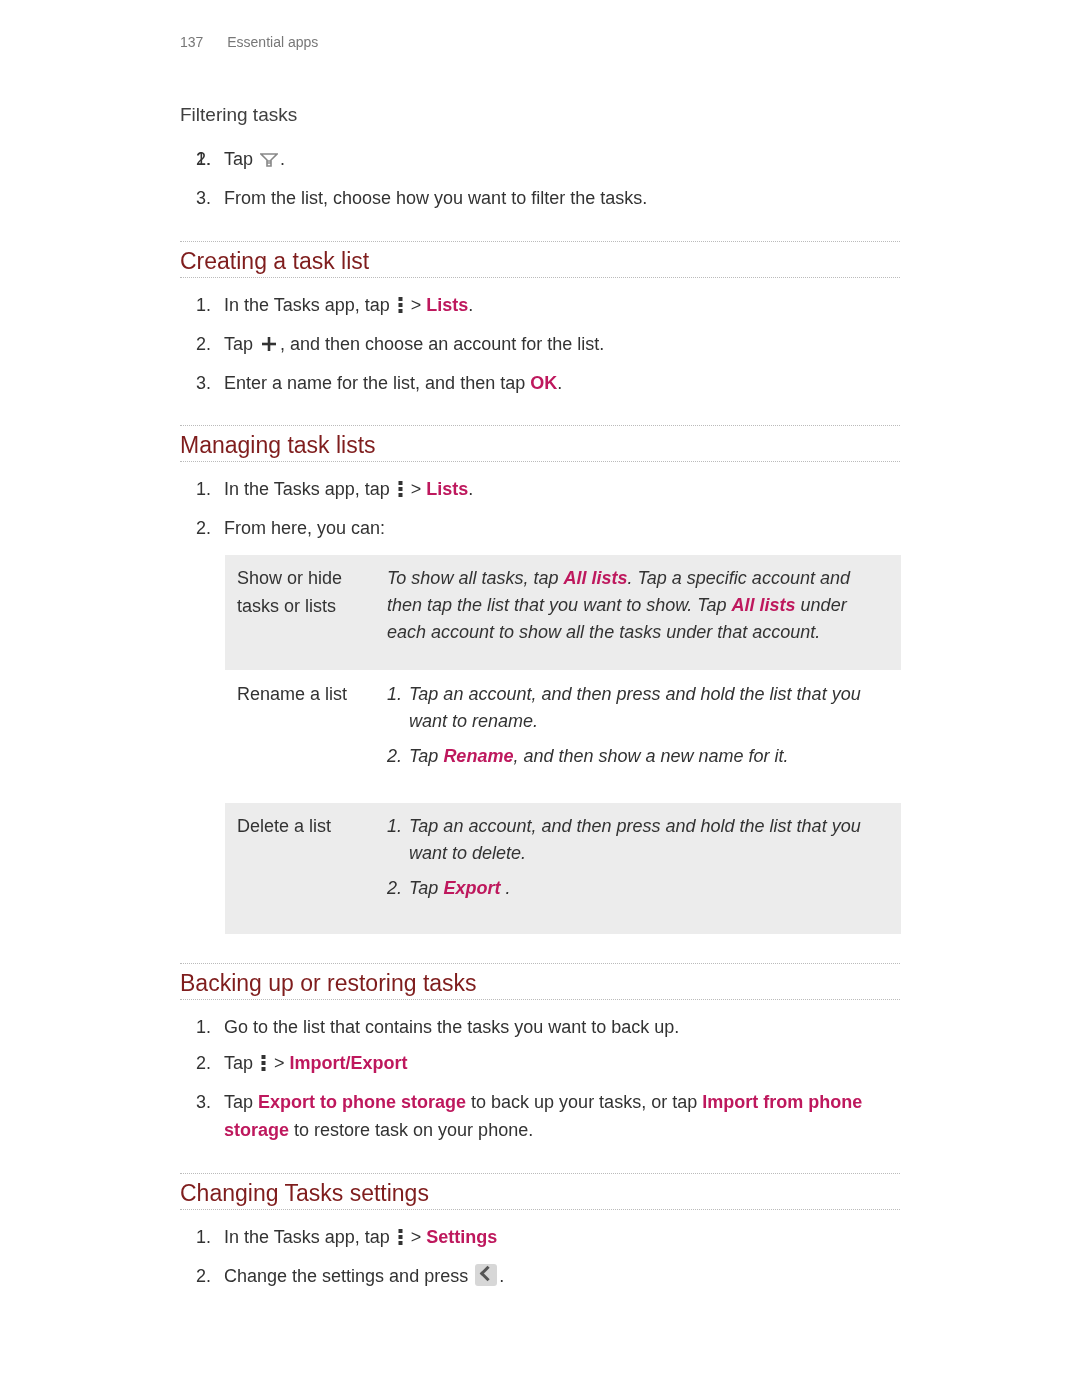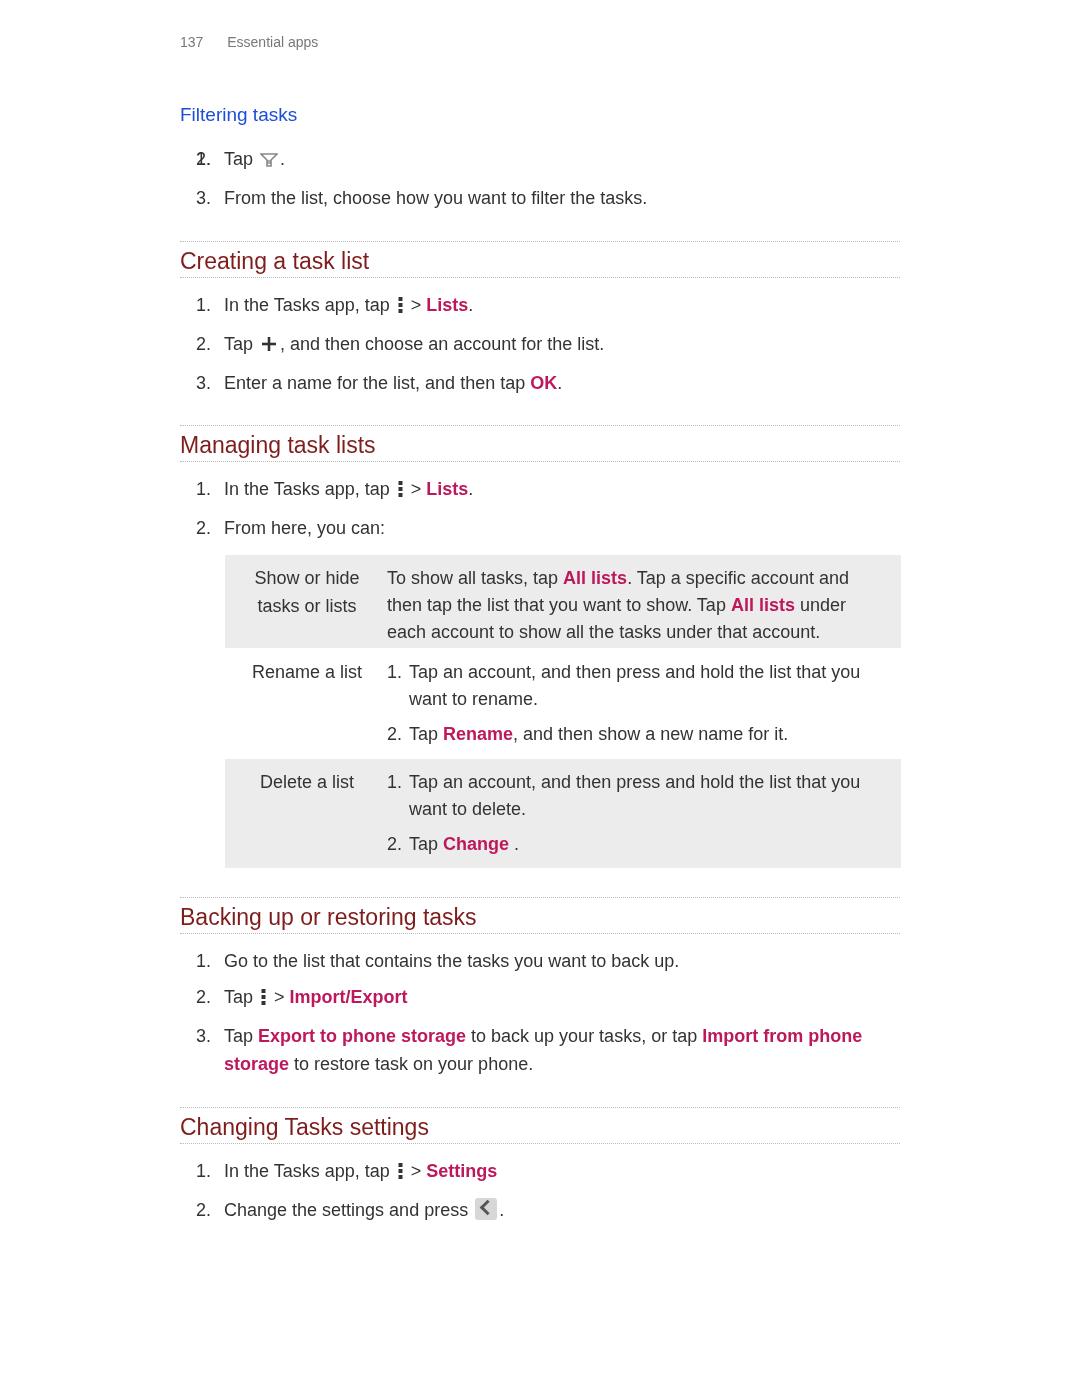--- a/index.html
+++ b/index.html
@@ -17,21 +17,21 @@
     position: relative;
   }
   .header-line {
     font-size: 14px;
     color: #777;
     margin-bottom: 54px;
   }
   .header-line .pgnum { margin-right: 20px; }
   .section-title-black {
     font-size: 19px;
-    color: #1d4ed8;
+    color: #404040;
     margin: 11px 0 20px 0;
   }
   .section-title-green {
     font-size: 23px;
     color: #7f1d1d;
     margin: 0;
     padding: 6px 0 2px 0;
     border-top: 1px dotted #bbb;
     border-bottom: 1px dotted #bbb;
   }
@@ -93,26 +93,26 @@
     color: #333;
   }
   .task-table .trow {
     display: flex;
     border-top: 1px solid #fff;
   }
   .task-table .trow.alt { background: #ececec; }
   .task-table .tcell-label {
     flex: 0 0 140px;
     padding: 10px 6px 10px 12px;
-    text-align: center;
   }
   .task-table .tcell-body {
     flex: 1;
-    padding: 10px 14px 2px 4px;
+    padding: 10px 14px 24px 4px;
     line-height: 1.5;
+    font-style: italic;
   }
   .task-table ol.inner {
     list-style: none;
     margin: 0;
     padding: 0;
   }
   .task-table ol.inner > li {
     position: relative;
     padding-left: 22px;
     margin-bottom: 8px;
@@ -194,21 +194,21 @@
               <li><span class="inum">1.</span><span>Tap an account, and then press and hold the list that you want to rename.</span></li>
               <li><span class="inum">2.</span><span>Tap </span><span class="bold-inline">Rename</span><span>, and then show a new name for it.</span></li>
             </ol>
           </div>
         </div>
         <div class="trow alt">
           <div class="tcell-label">Delete a list</div>
           <div class="tcell-body">
             <ol class="inner">
               <li><span class="inum">1.</span><span>Tap an account, and then press and hold the list that you want to delete.</span></li>
-              <li><span class="inum">2.</span><span>Tap </span><span class="bold-inline">Change</span><span> .</span></li>
+              <li><span class="inum">2.</span><span>Tap </span><span class="bold-inline">Export</span><span> .</span></li>
             </ol>
           </div>
         </div>
       </div>
     </li>
   </ol>
 
   <div class="section-title-green">Backing up or restoring tasks</div>
   <ol class="steps">
     <li><span class="num">1.</span>

